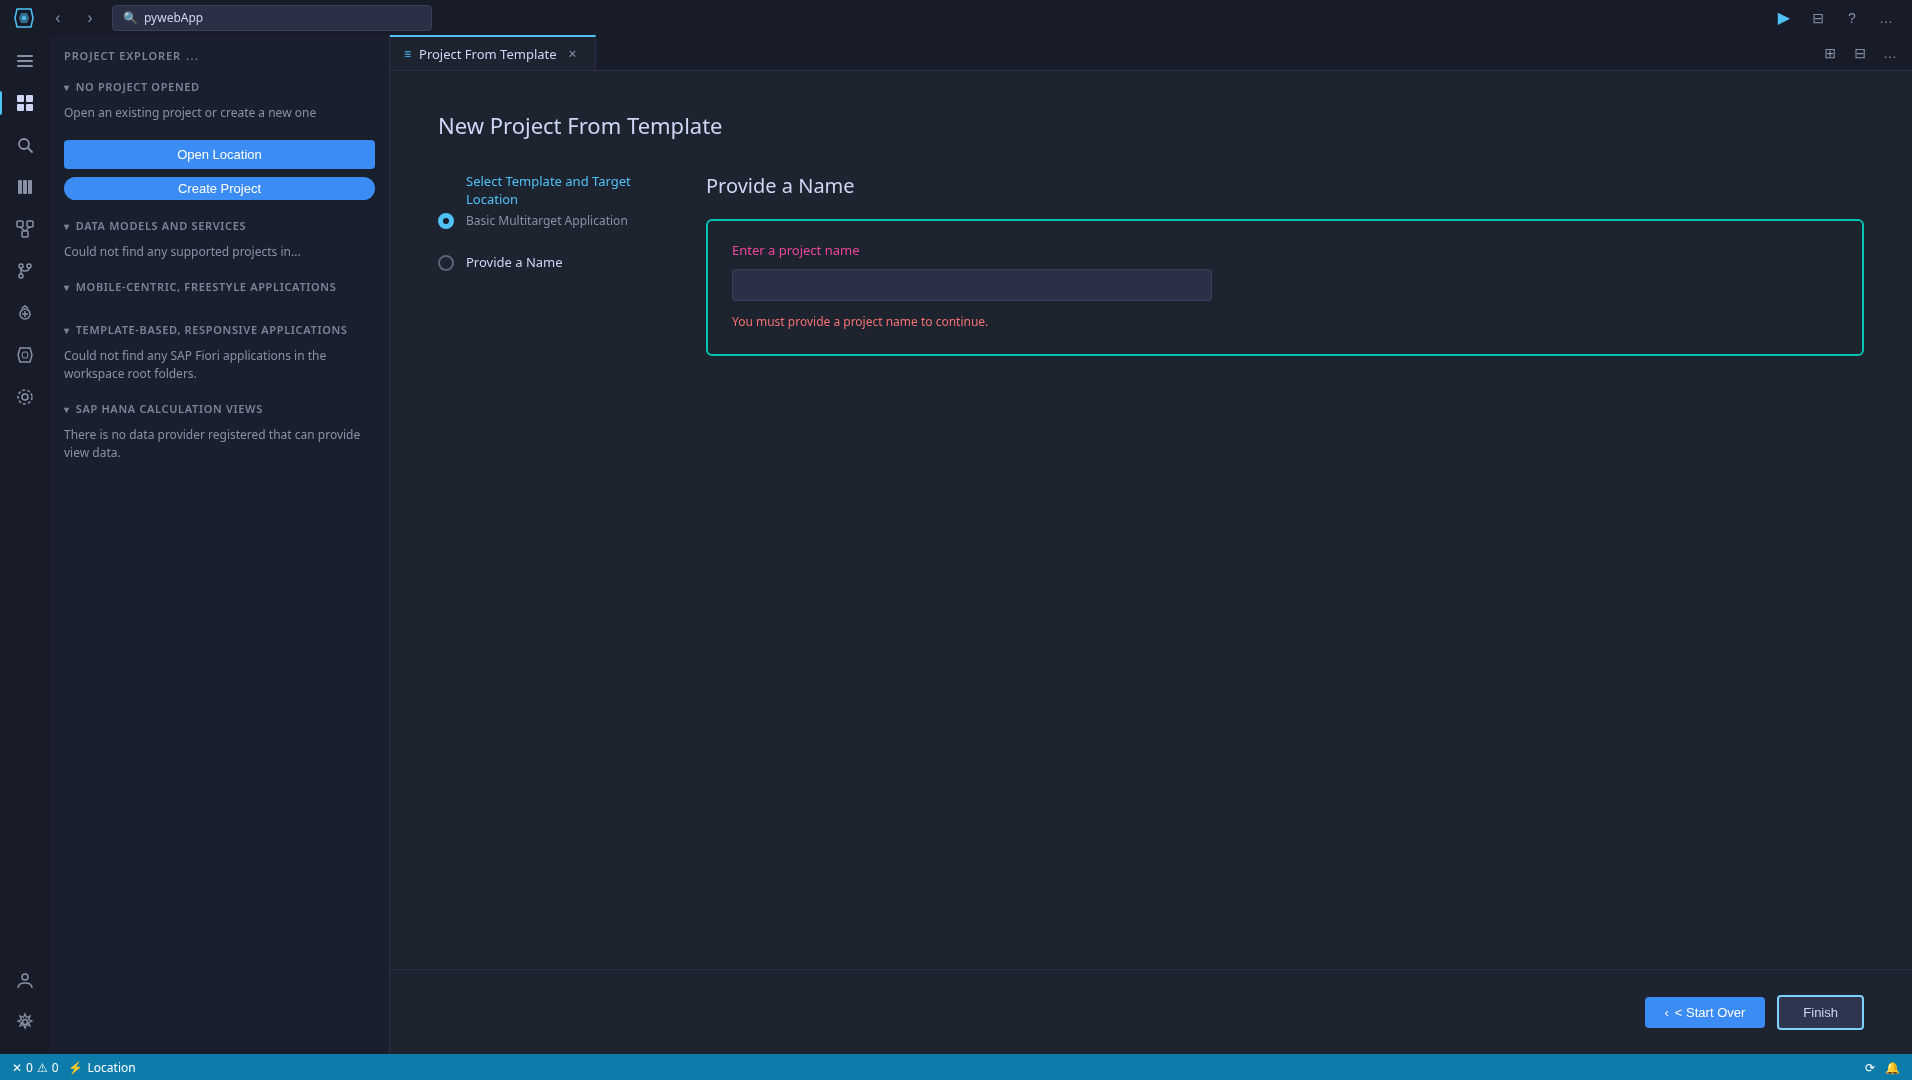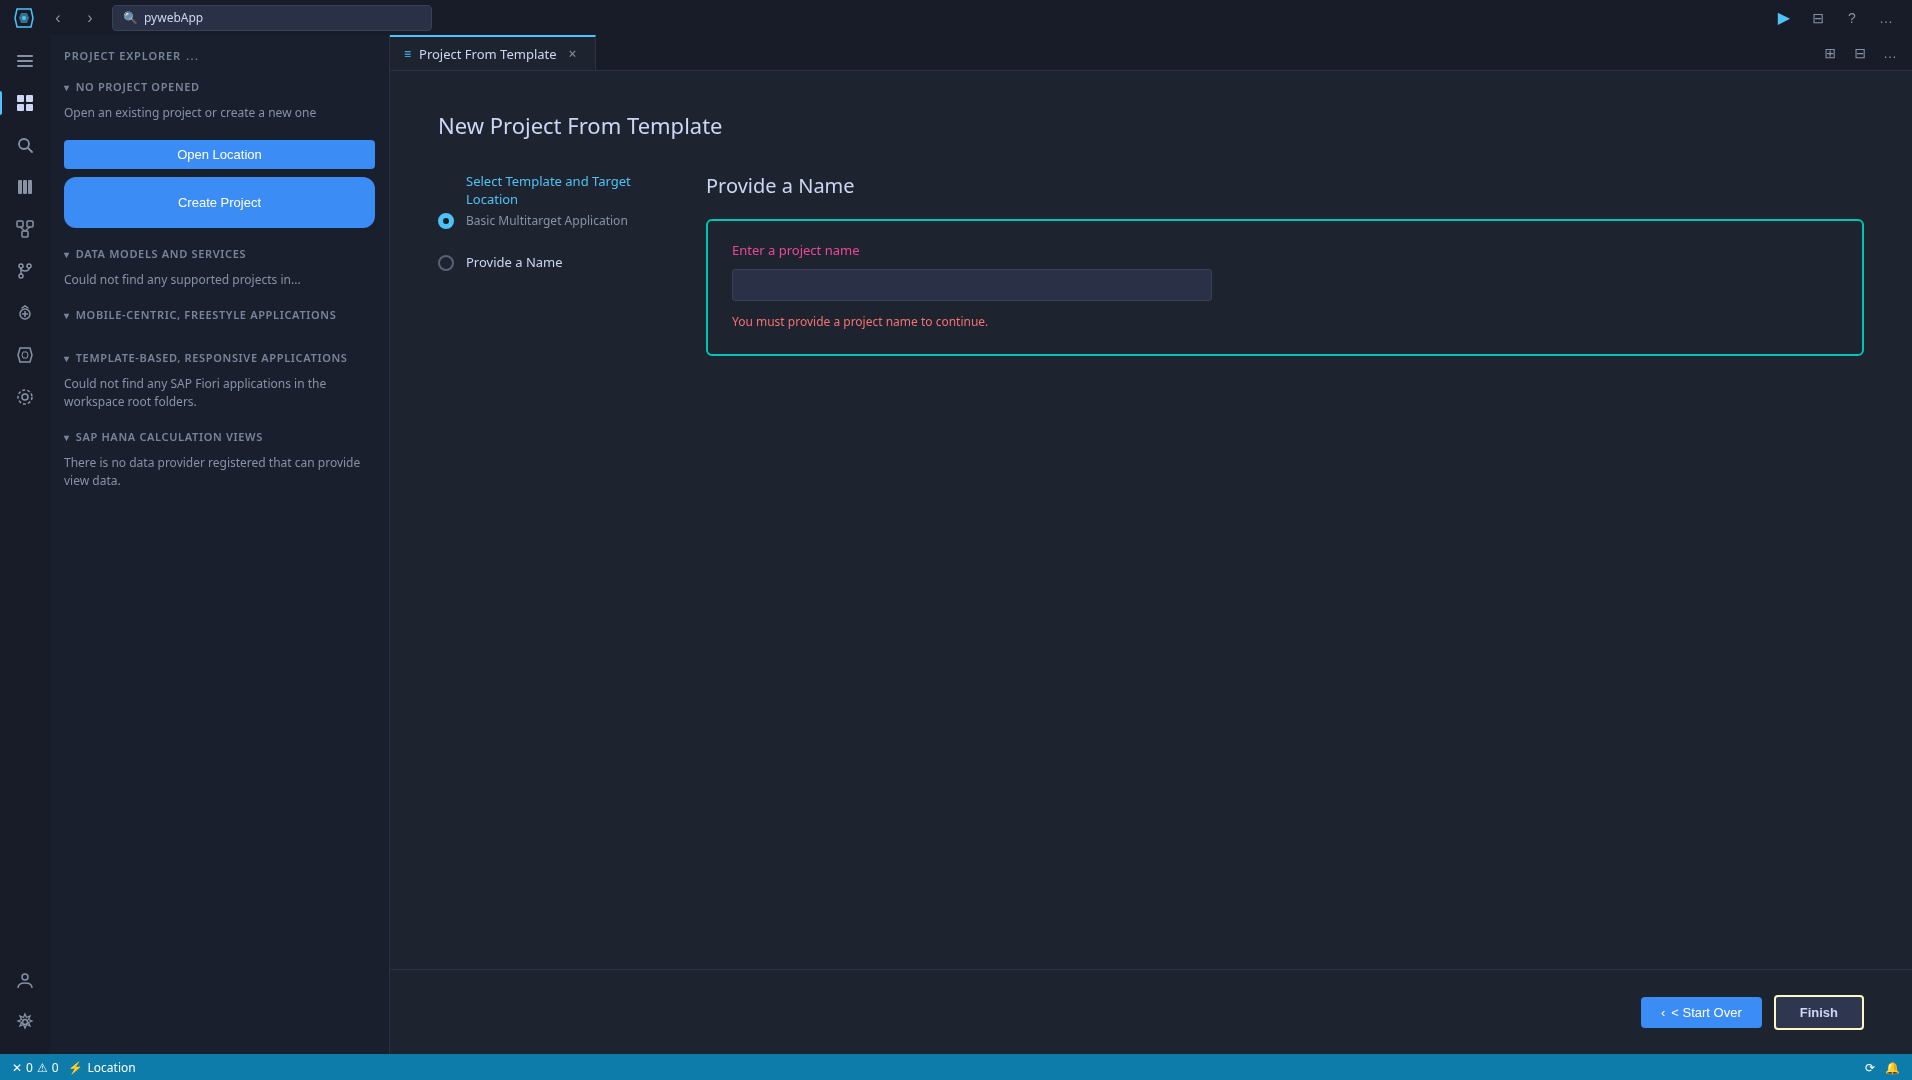--- a/index.html
+++ b/index.html
@@ -206,21 +206,21 @@
       border: none;
       border-radius: 4px;
       color: #fff;
       font-size: 13px;
       cursor: pointer;
       margin-bottom: 8px;
       display: block;
     }
     .create-project-btn {
       width: 100%;
-      padding: 18px 12px;
+      padding: 4px 12px;
       background: #3b8cf5;
       border: none;
       border-radius: 12px;
       color: #fff;
       font-size: 13px;
       cursor: pointer;
       display: block;
     }
 
     
@@ -424,26 +424,25 @@
       color: #fff;
       font-size: 13px;
       cursor: pointer;
       display: flex;
       align-items: center;
       gap: 6px;
     }
     .finish-btn {
       padding: 8px 24px;
       background: #2e3650;
-      border: 2px solid #fef9c3;
+      border: 2px solid #7dd3fc;
       border-radius: 4px;
       color: #cdd6f4;
       font-size: 13px;
       cursor: pointer;
-      font-weight: bold;
     }
 
     
     .status-bar {
       height: 26px;
       background: #0d7caa;
       display: flex;
       align-items: center;
       padding: 0 12px;
       font-size: 12px;

